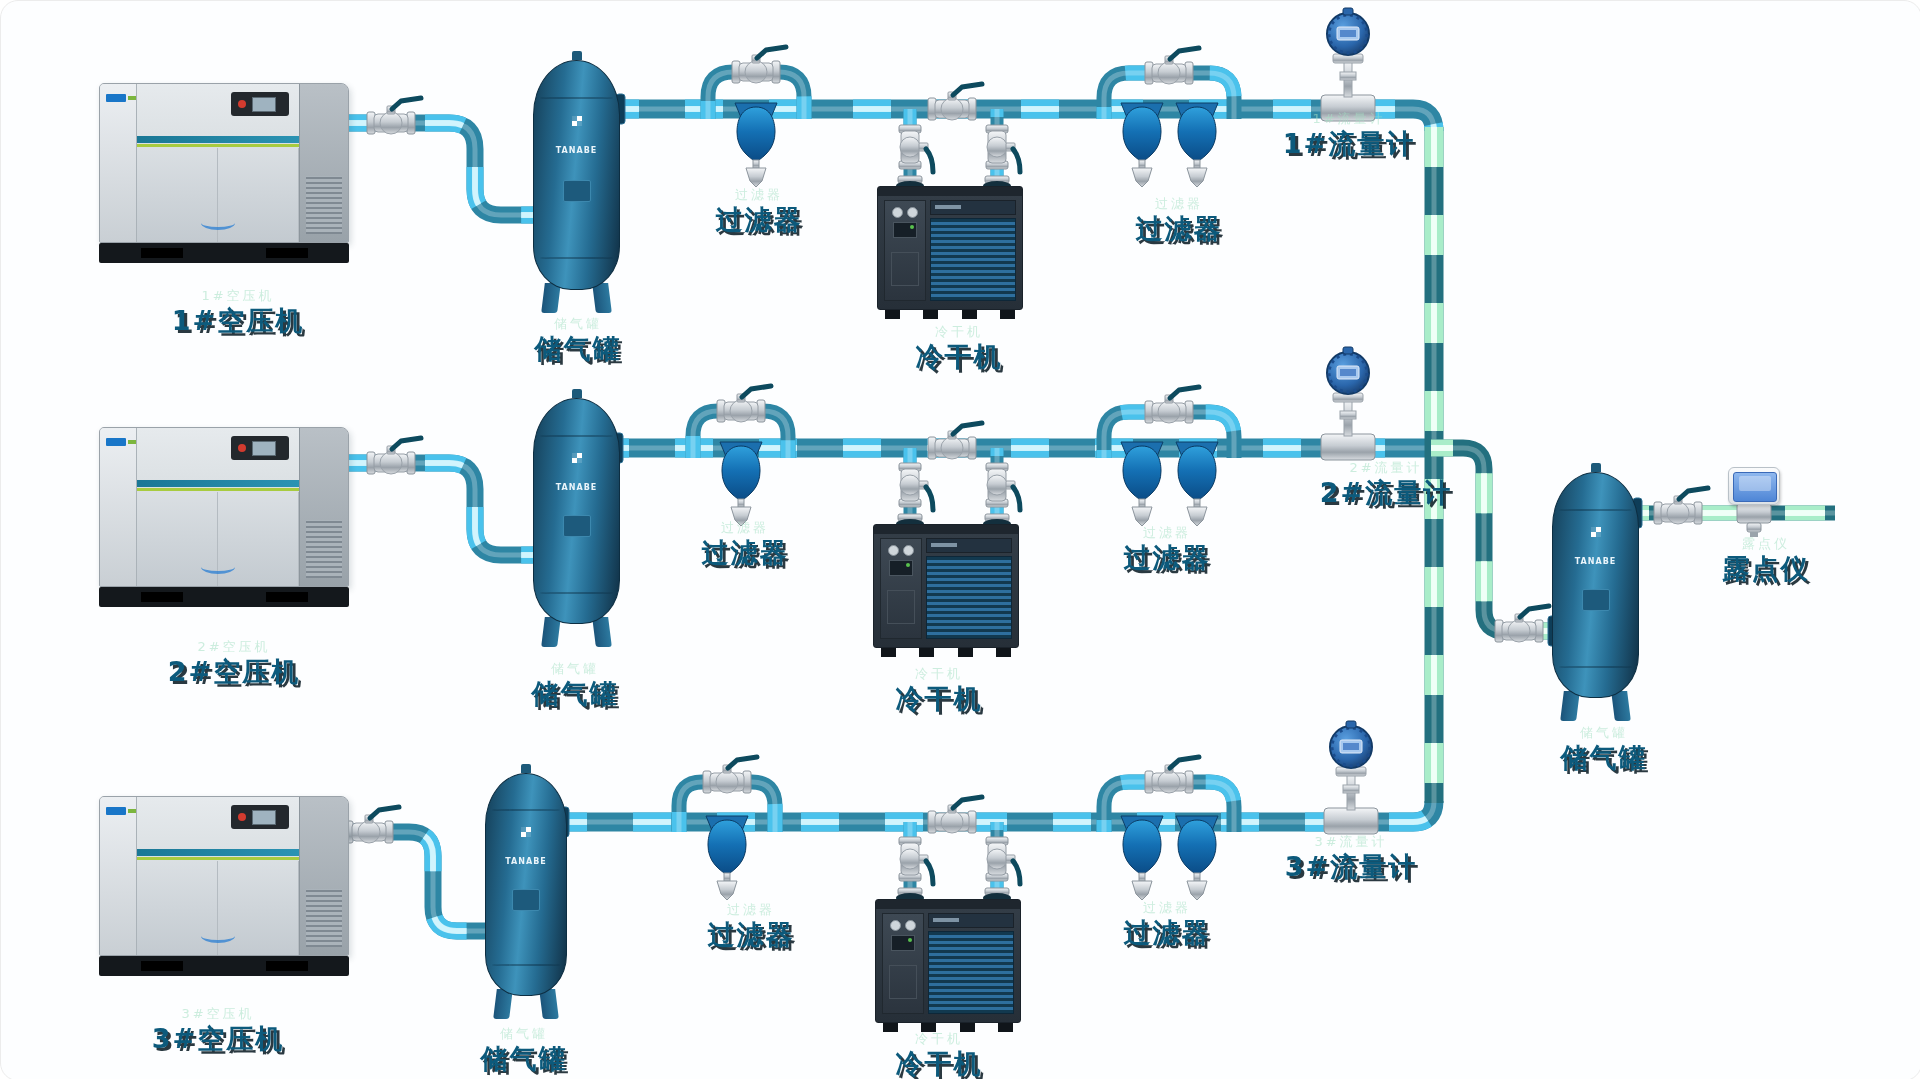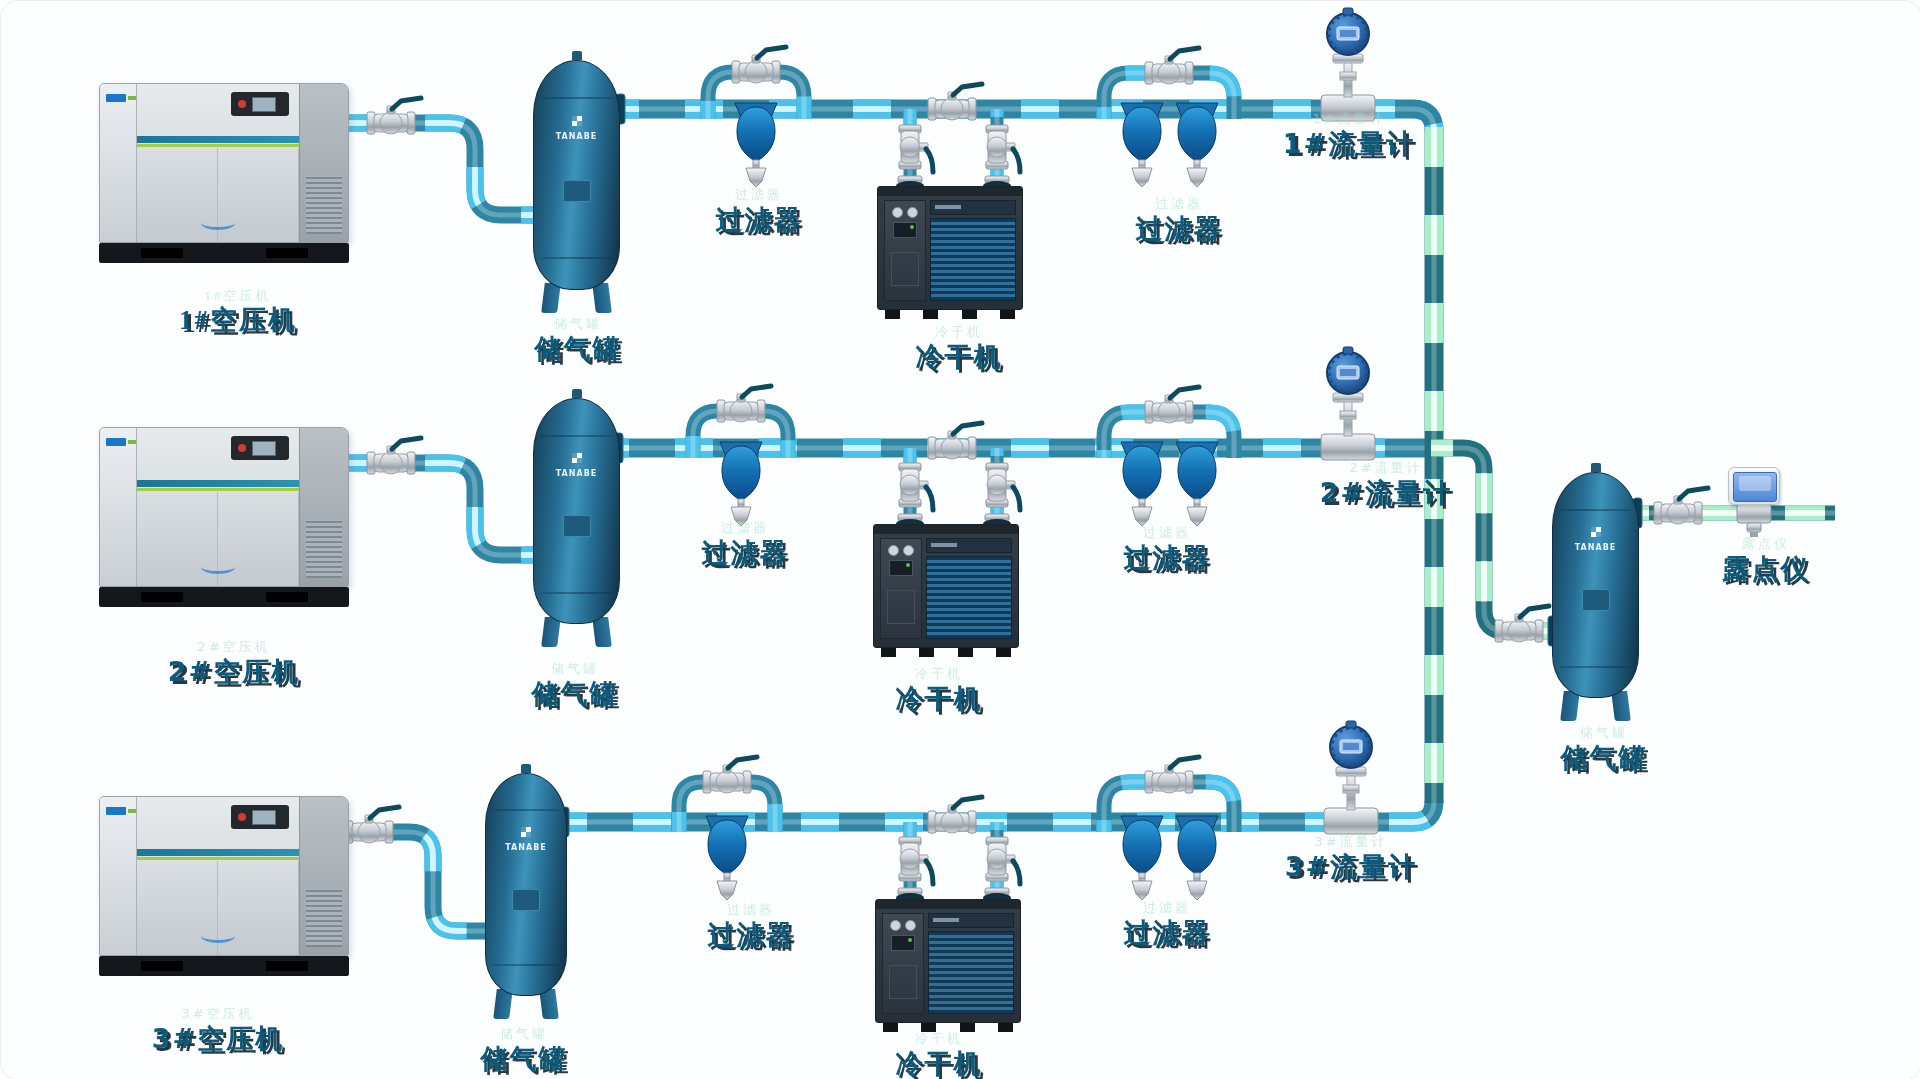--- a/index.html
+++ b/index.html
@@ -50,21 +50,21 @@
        justify-content:space-around;align-items:center;}
   .comp-base i{width:42px;height:10px;background:#000;}
 
   
   .tank{position:absolute;display:flex;flex-direction:column;align-items:center;}
   .tank-nipple{width:10px;height:9px;background:#1d5a7a;border-radius:2px 2px 0 0;}
   .tank-body{position:relative;width:100%;flex:1;z-index:2;
        border-radius:46px 46px 40px 40px / 58px 58px 46px 46px;
        border:1px solid #0d2e42;
        background:linear-gradient(95deg,#153f58 0%,#256c92 30%,#3e93bb 48%,#256c92 68%,#102f44 100%);}
-  .tank-logo{position:absolute;top:24%;width:100%;display:flex;flex-direction:column;align-items:center;gap:6px;
+  .tank-logo{position:absolute;top:24%;width:100%;display:flex;flex-direction:column;align-items:center;gap:20px;
        color:#eaf5fb;font-size:8px;letter-spacing:1px;font-weight:bold;}
   .tank-logo-icon{width:10px;height:10px;
        background:conic-gradient(#fff 0 25%,rgba(255,255,255,.15) 0 50%,#fff 0 75%,rgba(255,255,255,.15) 0);}
   .tank-plate{position:absolute;top:52%;left:50%;transform:translateX(-50%);width:26px;height:20px;
        background:#1d5a7c;border:1px solid #3c88ae;border-radius:2px;}
   .seam{position:absolute;left:7%;right:7%;height:2px;background:rgba(10,40,60,.4);border-radius:50%;}
   .s1{top:16%;} .s2{bottom:13%;}
   .tank-legs{width:100%;height:30px;margin-top:-7px;display:flex;justify-content:space-between;
        padding:0 9px;box-sizing:border-box;z-index:1;}
   .tank-legs i{width:16px;height:30px;background:linear-gradient(90deg,#1b547a,#2d7aa0);border-radius:0 0 3px 3px;}
@@ -586,21 +586,21 @@
         <i></i>
       </div>
 </div>
 
 <div class="dew" style="left:1727px;top:466px;">
   <div class="dew-screen">
         <i></i>
       </div>
 </div>
 
-<div class="lbl" style="left:237px;top:286px;font-family:Liberation Serif, serif;">
+<div class="lbl" style="left:237px;top:286px;">
   <span class="ghost">1#空压机</span>
   <span class="txt">1#空压机</span>
 </div>
 <div class="lbl" style="left:577px;top:314px;">
   <span class="ghost">储气罐</span>
   <span class="txt">储气罐</span>
 </div>
 <div class="lbl" style="left:758px;top:185px;">
   <span class="ghost">过滤器</span>
   <span class="txt">过滤器</span>

